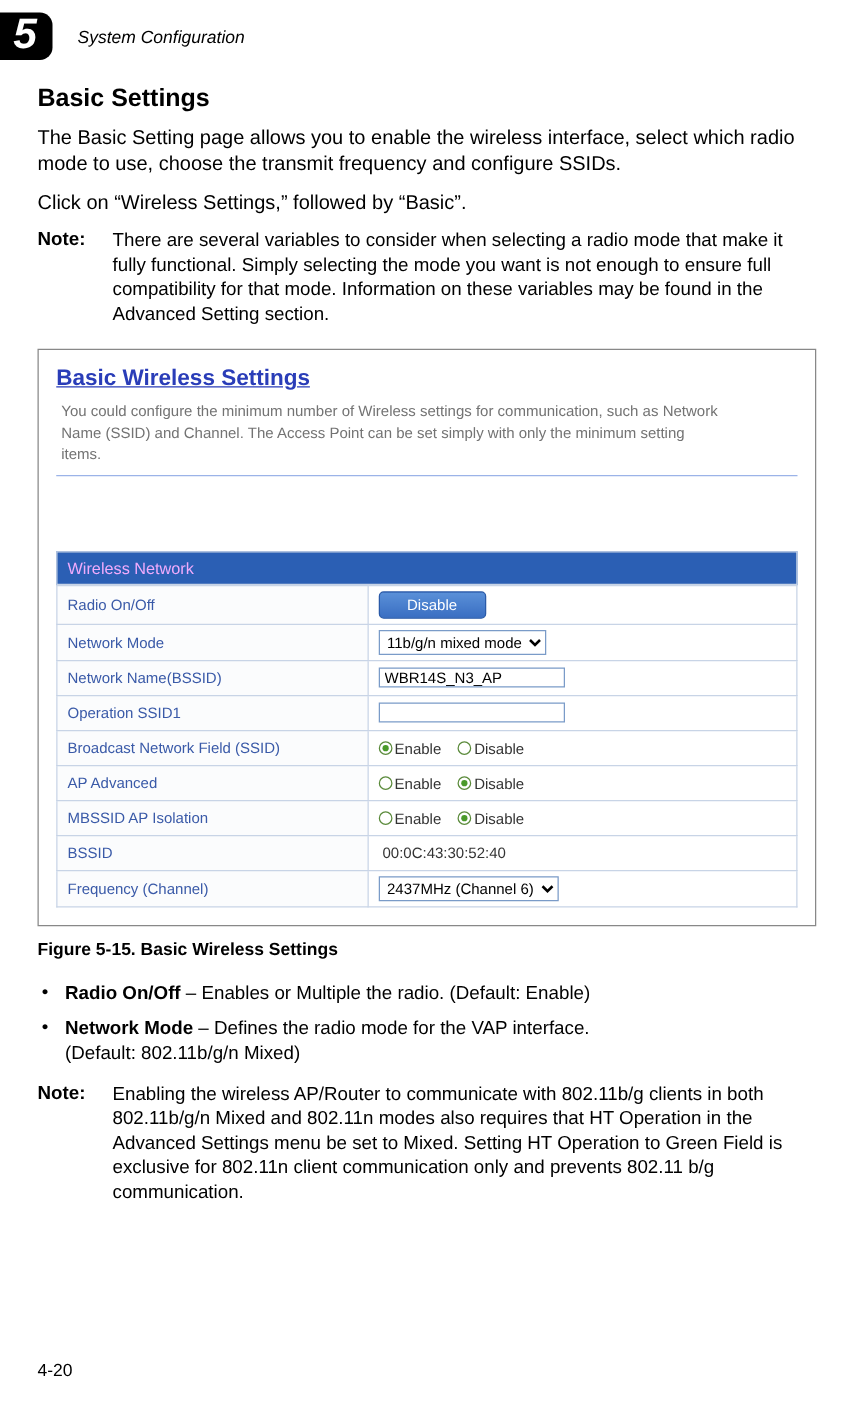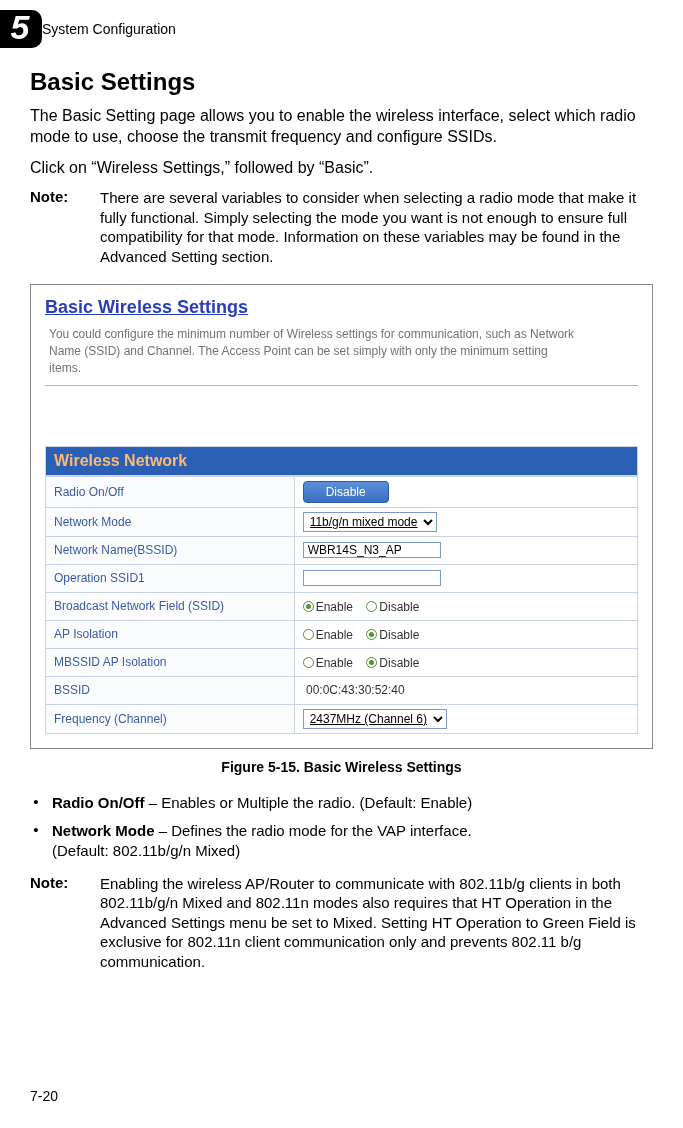--- a/index.html
+++ b/index.html
@@ -26,36 +26,38 @@
     font-weight: bold;
     font-style: italic;
     padding: 0 10px 4px 8px;
     border-top-right-radius: 10px;
     border-bottom-right-radius: 10px;
     line-height: 1;
     min-width: 42px;
     text-align: center;
   }
   .chapter-caption {
+    margin-left: 20px;
     font-size: 14px;
+    font-style: italic;
   }
   h2.section-title {
-    font-size: 24px;
+    font-size: 20px;
     font-weight: bold;
     margin-top: 20px;
     margin-bottom: 10px;
   }
   p.body-text {
     font-size: 16px;
     margin: 10px 0;
     line-height: 1.3;
   }
   .note-row {
     display: flex;
-    gap: 20px;
+    gap: 10px;
     margin: 10px 0;
   }
   .note-label {
     font-weight: bold;
     flex: 0 0 50px;
   }
   .note-text {
     flex: 1;
     line-height: 1.3;
   }
@@ -80,23 +82,23 @@
     padding-left: 4px;
     width: 90%;
   }
   .hr-thin {
     border: none;
     border-top: 1px solid #9bb3e8;
     margin: 6px 0 60px 0;
   }
   .tbl-header {
     background: #2b5fb4;
-    color: #fdba74;
-    font-weight: bold;
-    font-size: 16px;
+    color: #f0abfc;
+    font-weight: normal;
+    font-size: 13px;
     padding: 5px 8px;
     border: 1px solid #c8d4e6;
   }
   table.settings {
     width: 100%;
     border-collapse: collapse;
     font-size: 12px;
   }
   table.settings td {
     border: 1px solid #c8d4e6;
@@ -120,27 +122,26 @@
     font-size: 12px;
     padding: 3px 22px;
     border-radius: 4px;
     border: 1px solid #2a5aa8;
   }
   .sel {
     font-size: 12px;
     border: 1px solid #7a9bc8;
     padding: 1px 2px;
     background: #fff;
-    text-decoration: underline;
   }
   .txt {
     font-size: 12px;
     border: 1px solid #7a9bc8;
     padding: 0 4px;
-    width: 138px;
+    width: 149px;
     background: #fff;
   }
   .radio-dot {
     display: inline-block;
     width: 11px; height: 11px;
     border: 1px solid #5a8a3a;
     border-radius: 50%;
     vertical-align: middle;
     margin-right: 2px;
     position: relative;
@@ -149,21 +150,21 @@
   .radio-dot.on::after {
     content: "";
     position: absolute;
     left: 2px; top: 2px;
     width: 5px; height: 5px;
     background: #4a9a2a;
     border-radius: 50%;
   }
   .radio-label { color: #333; font-size: 12px; margin-right: 10px; vertical-align: middle; }
   .figure-caption {
-    text-align: center;
+    text-align: left;
     font-weight: bold;
     font-size: 14px;
     margin: 10px 0 18px 0;
   }
   .bullet-row {
     display: flex;
     gap: 10px;
     margin: 8px 0;
   }
   .bullet-dot {
@@ -234,21 +235,21 @@
       </td>
     </tr>
     <tr>
       <td class="lbl">Broadcast Network Field (SSID)</td>
       <td class="val">
         <span class="radio-dot on"></span><span class="radio-label">Enable</span>
         <span class="radio-dot"></span><span class="radio-label">Disable</span>
       </td>
     </tr>
     <tr>
-      <td class="lbl">AP Isolation</td>
+      <td class="lbl">AP Advanced</td>
       <td class="val">
         <span class="radio-dot"></span><span class="radio-label">Enable</span>
         <span class="radio-dot on"></span><span class="radio-label">Disable</span>
       </td>
     </tr>
     <tr>
       <td class="lbl">MBSSID AP Isolation</td>
       <td class="val">
         <span class="radio-dot"></span><span class="radio-label">Enable</span>
         <span class="radio-dot on"></span><span class="radio-label">Disable</span>
@@ -285,13 +286,13 @@
     <b>Network Mode</b><span> – Defines the radio mode for the VAP interface.</span><br>
     <span>(Default: 802.11b/g/n Mixed)</span>
   </div>
 </div>
 
 <div class="note-row" style="margin-top:12px;">
   <div class="note-label">Note:</div>
   <div class="note-text">Enabling the wireless AP/Router to communicate with 802.11b/g clients in both 802.11b/g/n Mixed and 802.11n modes also requires that HT Operation in the Advanced Settings menu be set to Mixed. Setting HT Operation to Green Field is exclusive for 802.11n client communication only and prevents 802.11 b/g communication.</div>
 </div>
 
-<div class="page-num">7-20</div>
+<div class="page-num">4-20</div>
 
 </body></html>

